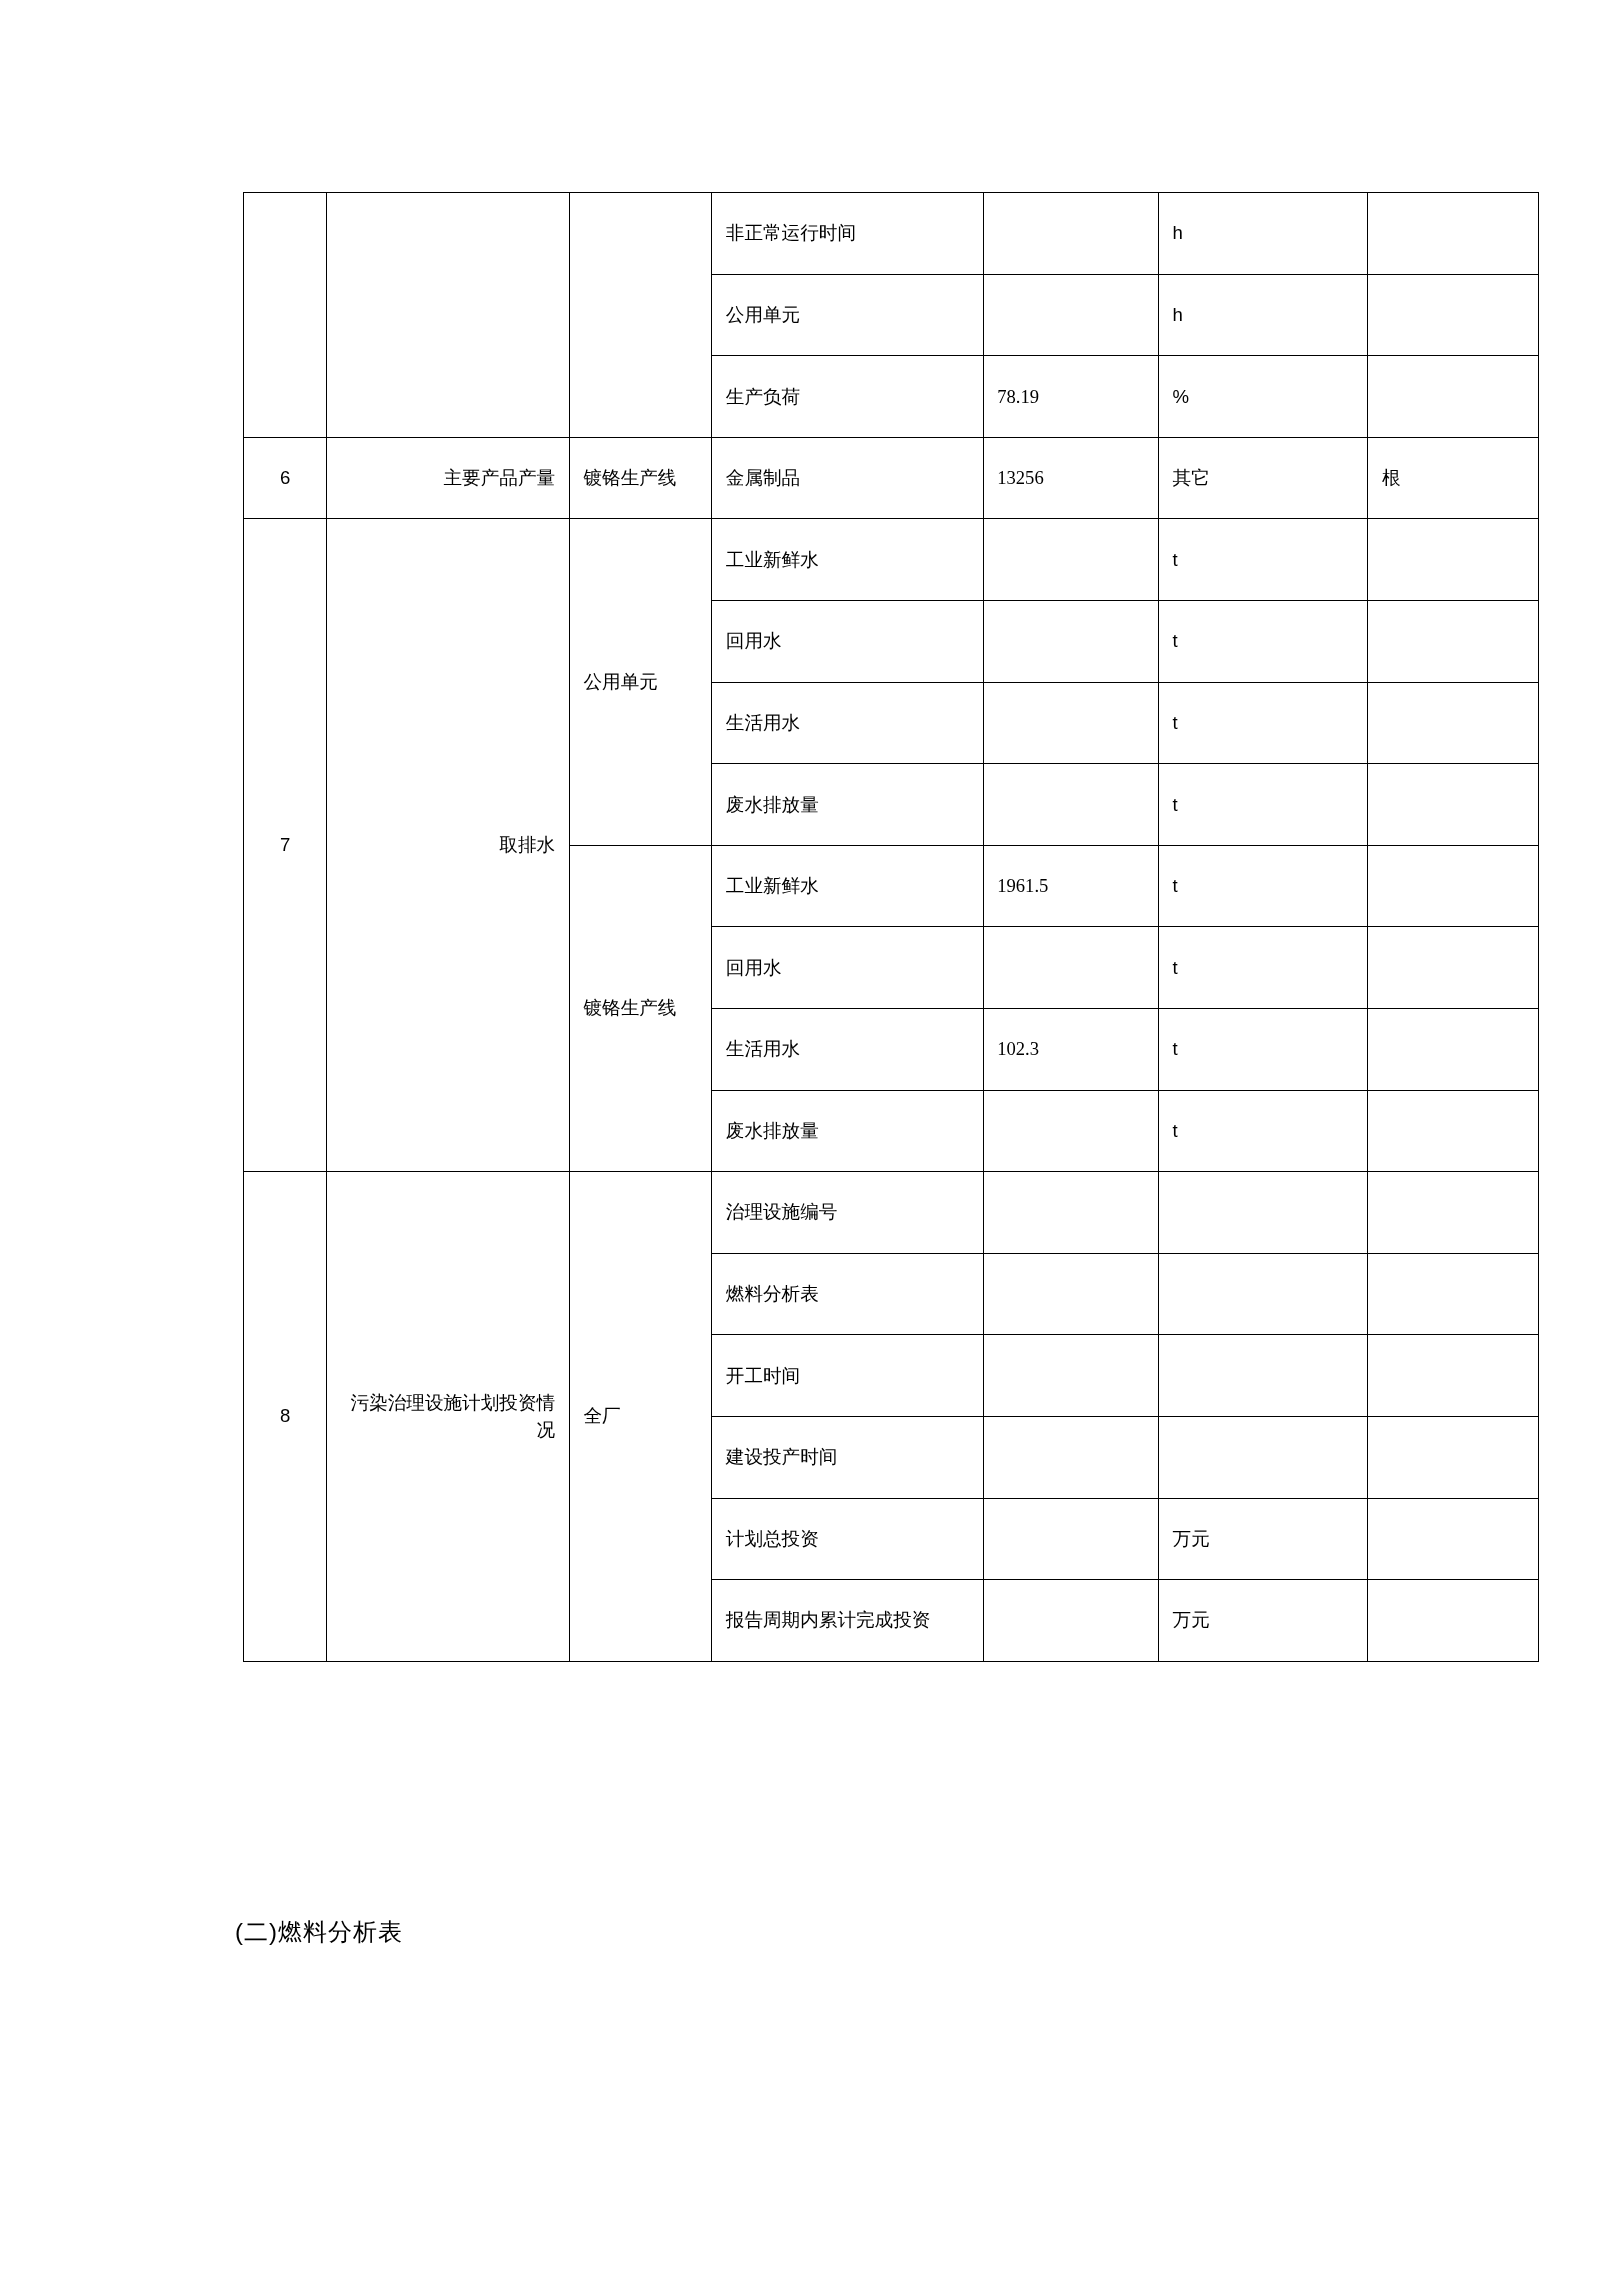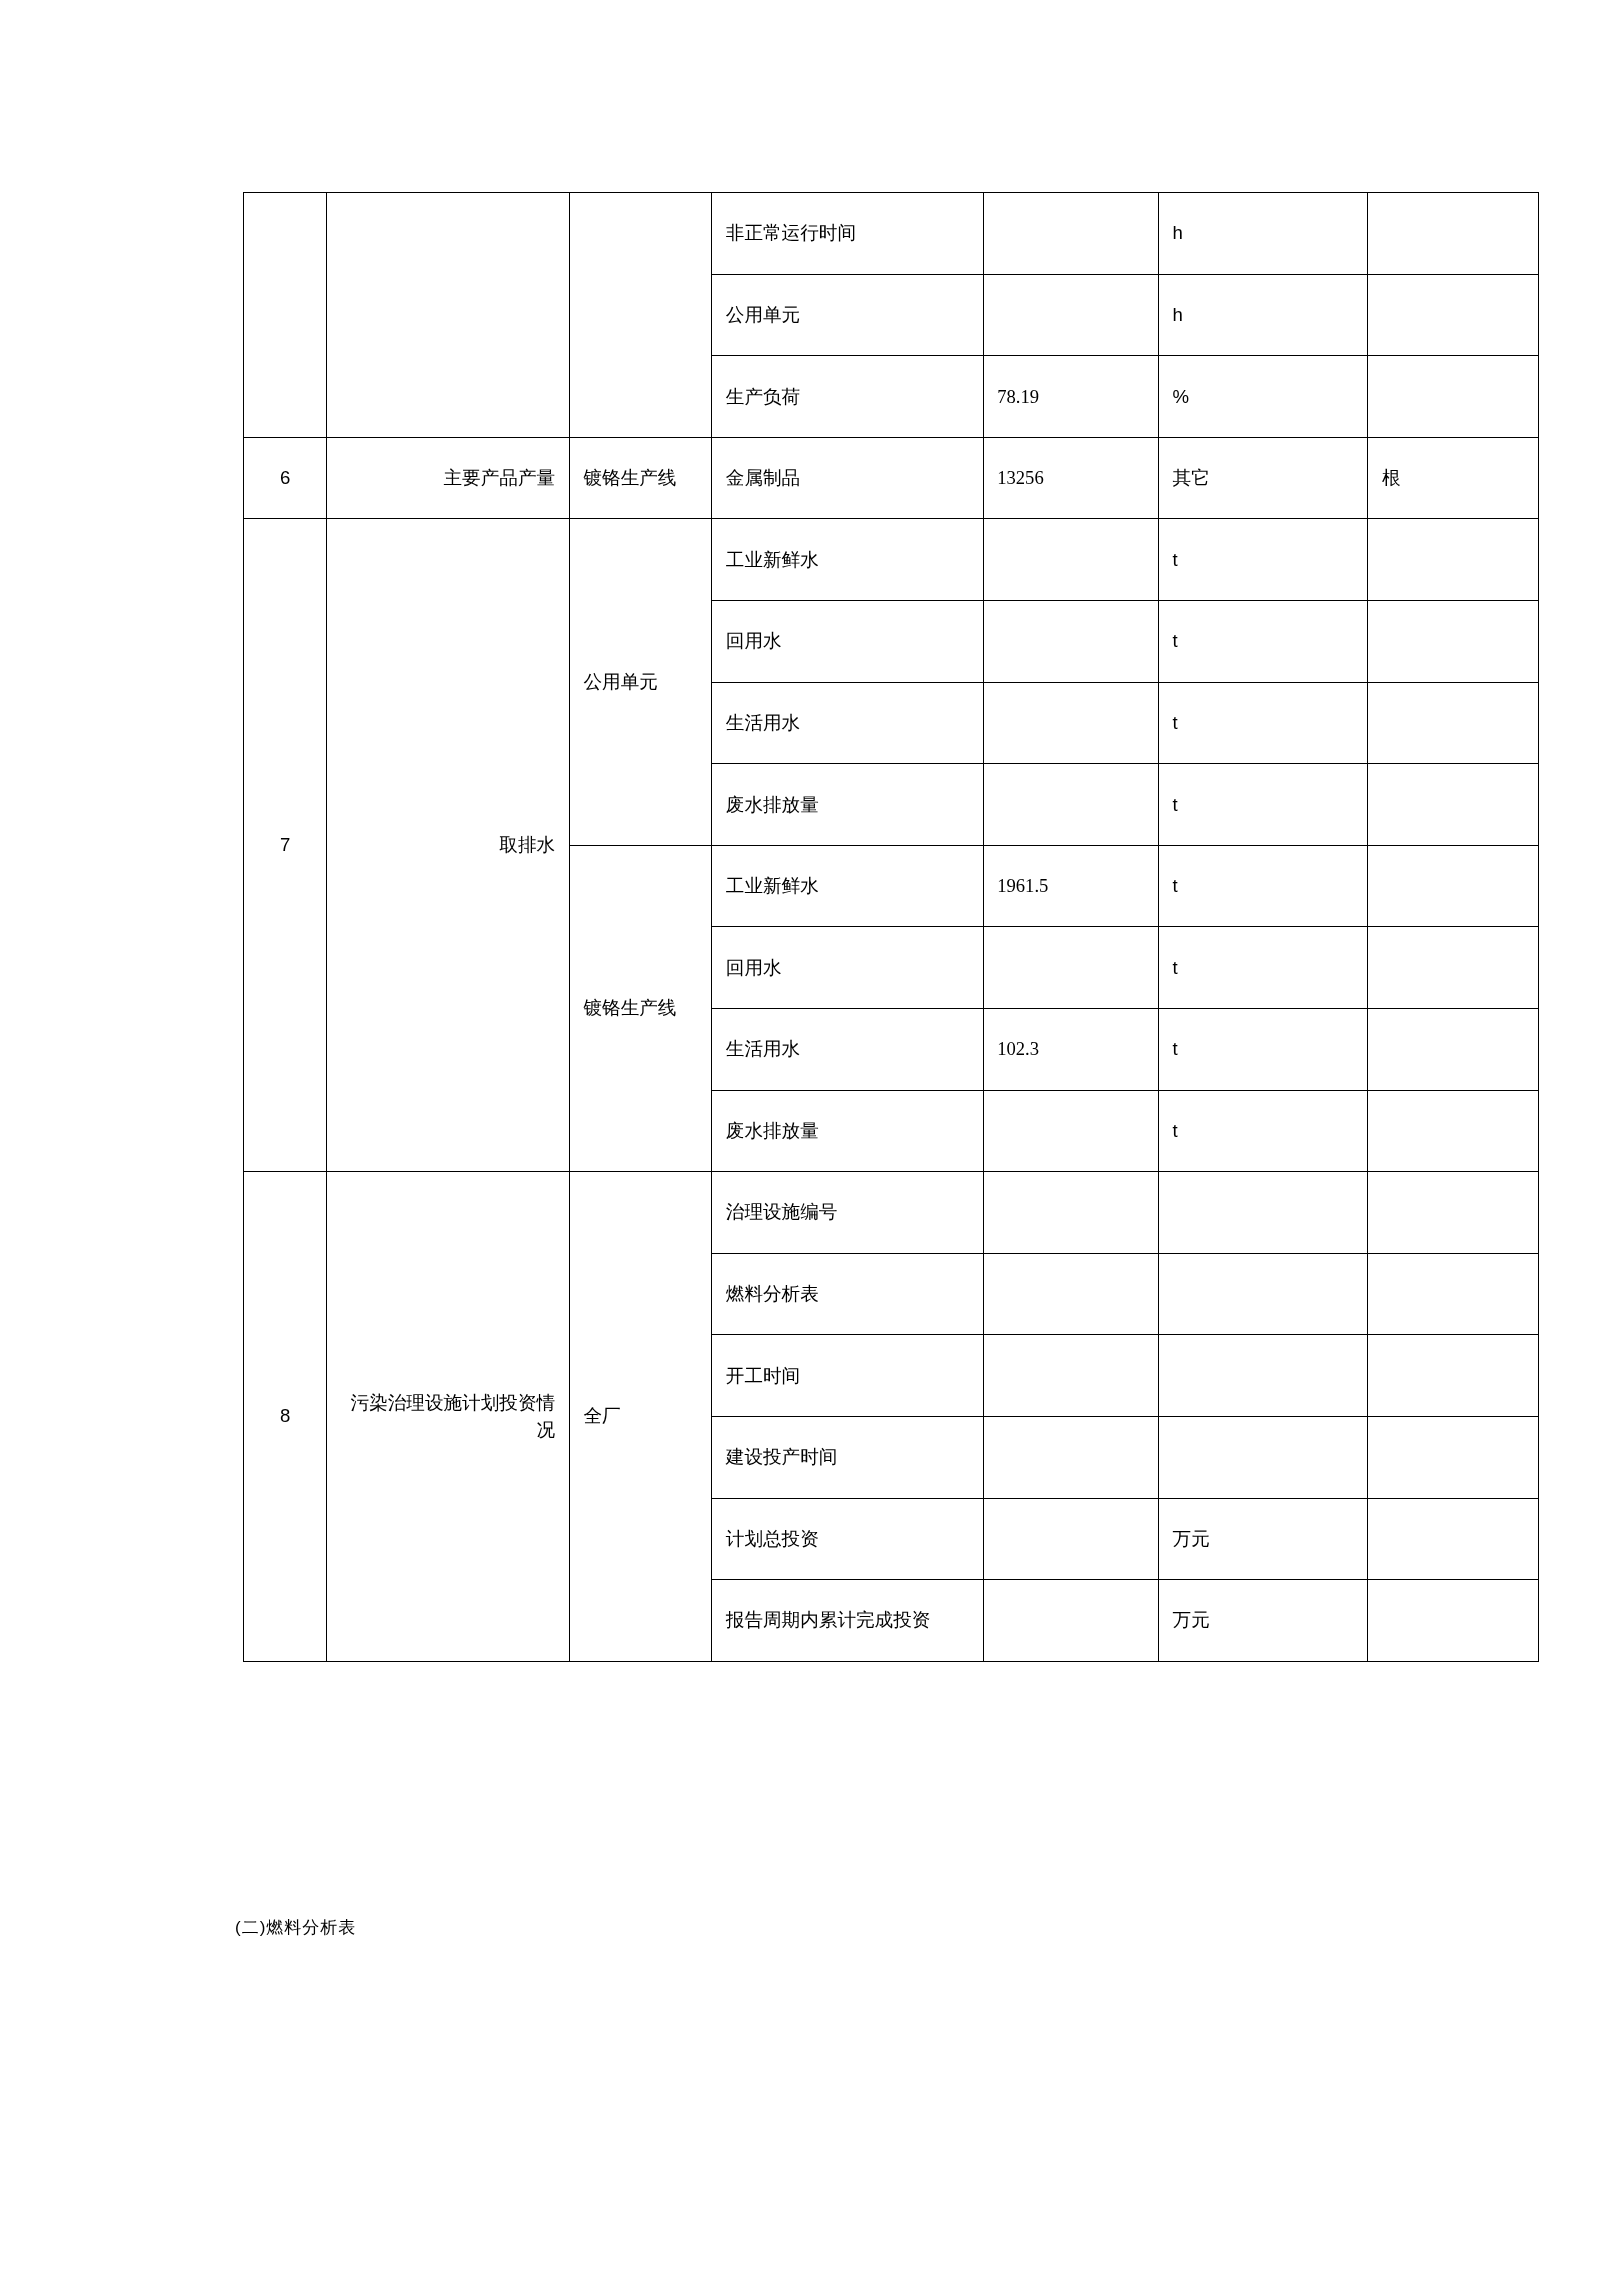--- a/index.html
+++ b/index.html
@@ -65,21 +65,21 @@
   td.last-col {
     width: 142px;
   }
   .row-tall td {
     height: 65px;
   }
   .caption {
     position: absolute;
     left: 235px;
     top: 1916px;
-    font-size: 17px;
+    font-size: 24px;
     font-family: "Liberation Sans", "DejaVu Sans", sans-serif;
     letter-spacing: 1px;
   }
 </style>
 </head>
 <body>
 
 <div class="page">
 
   <table class="doc-table">

